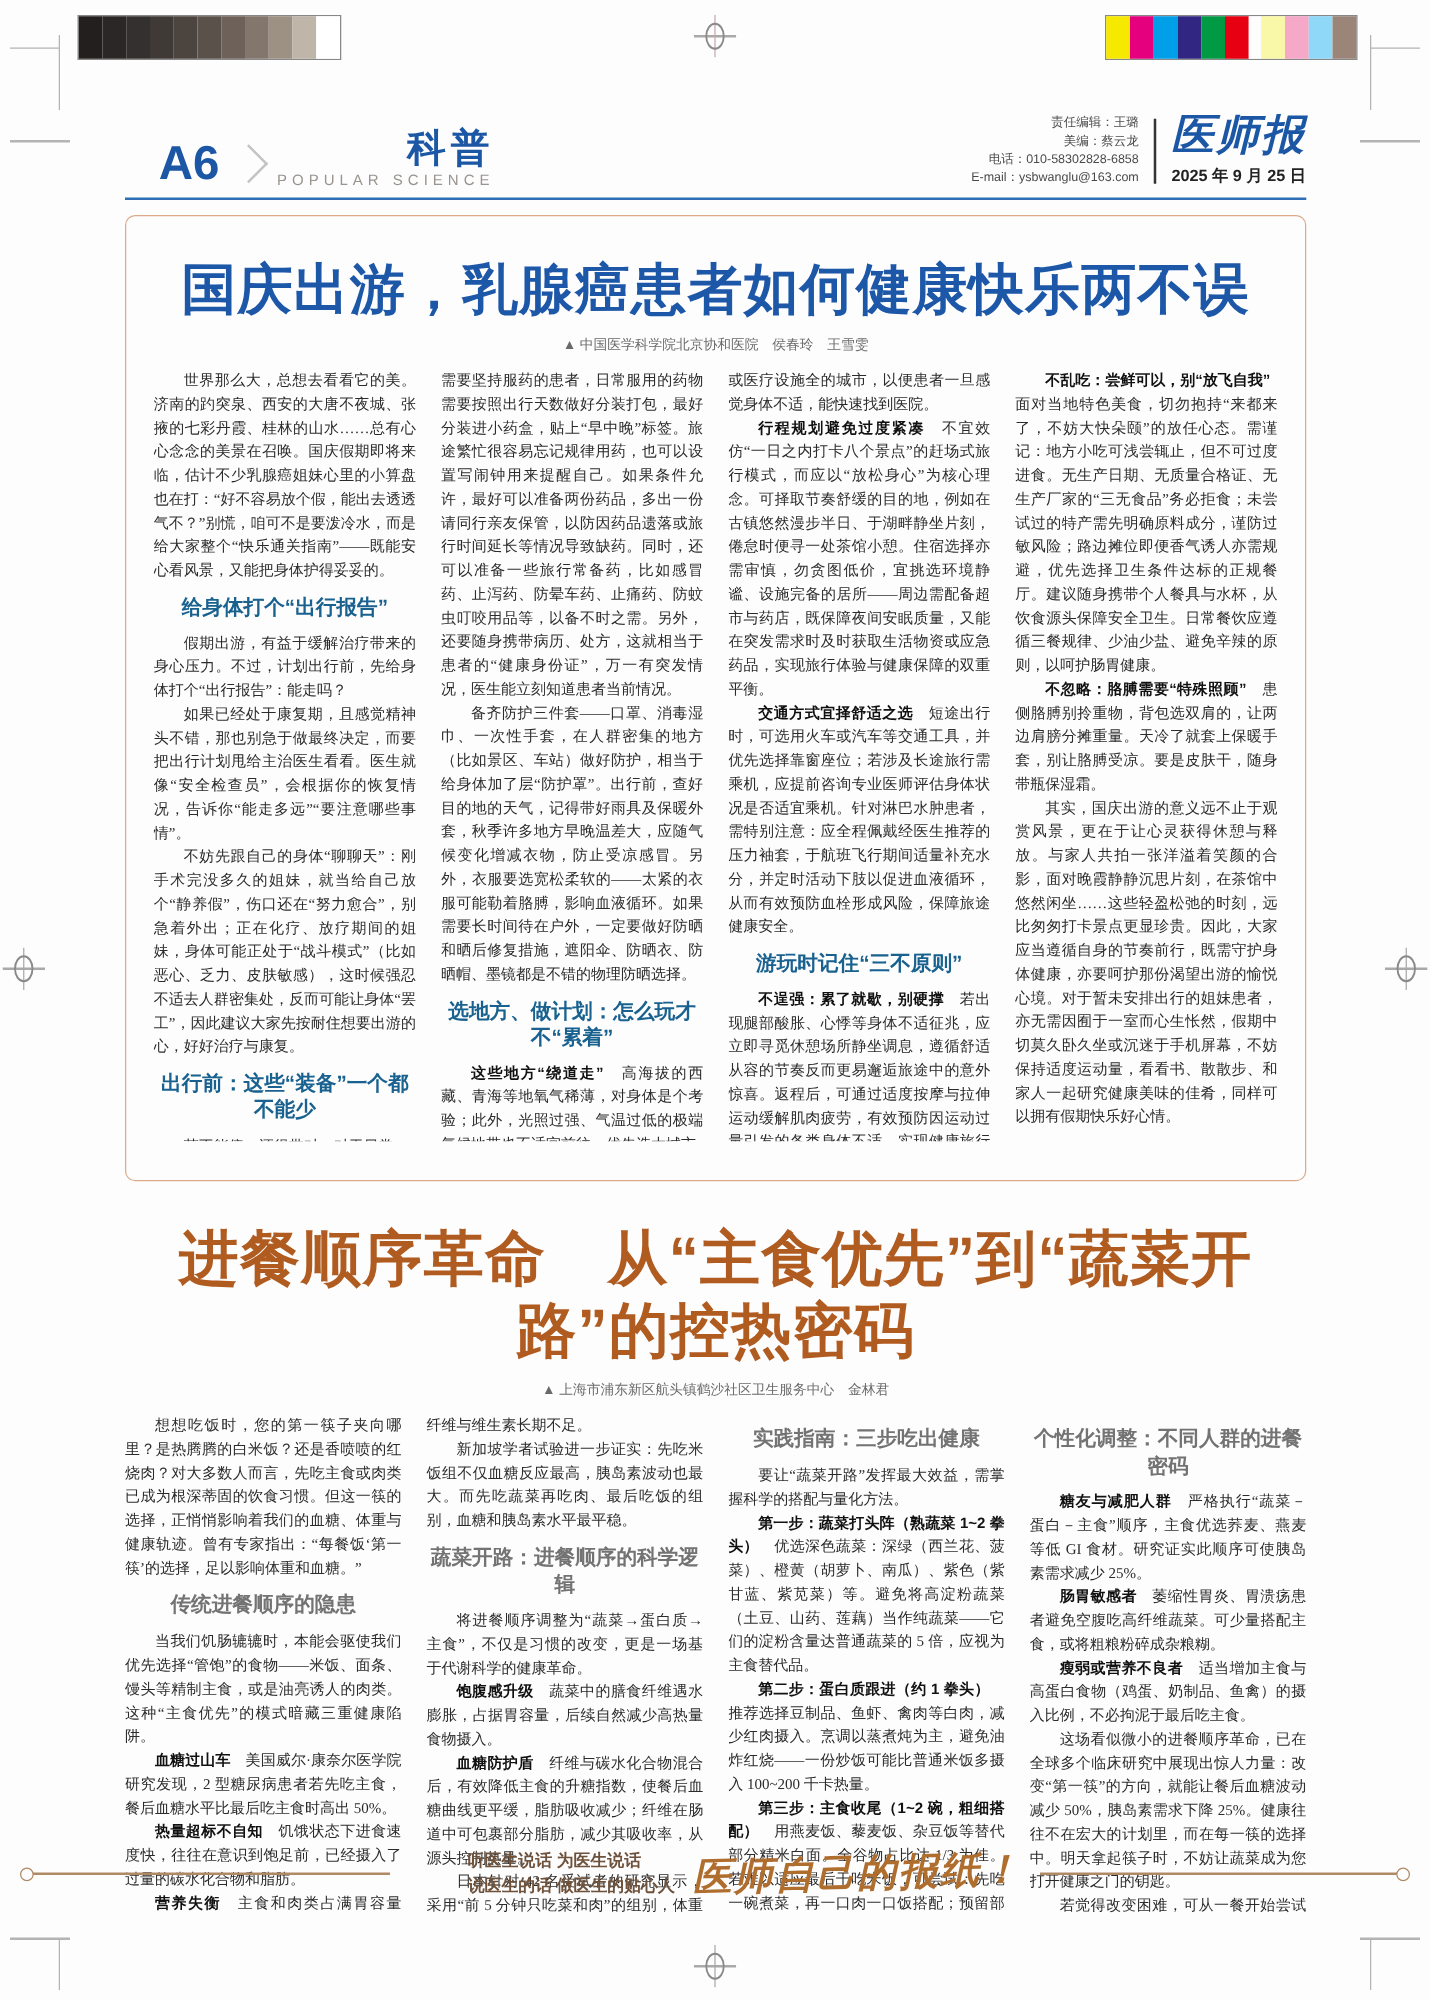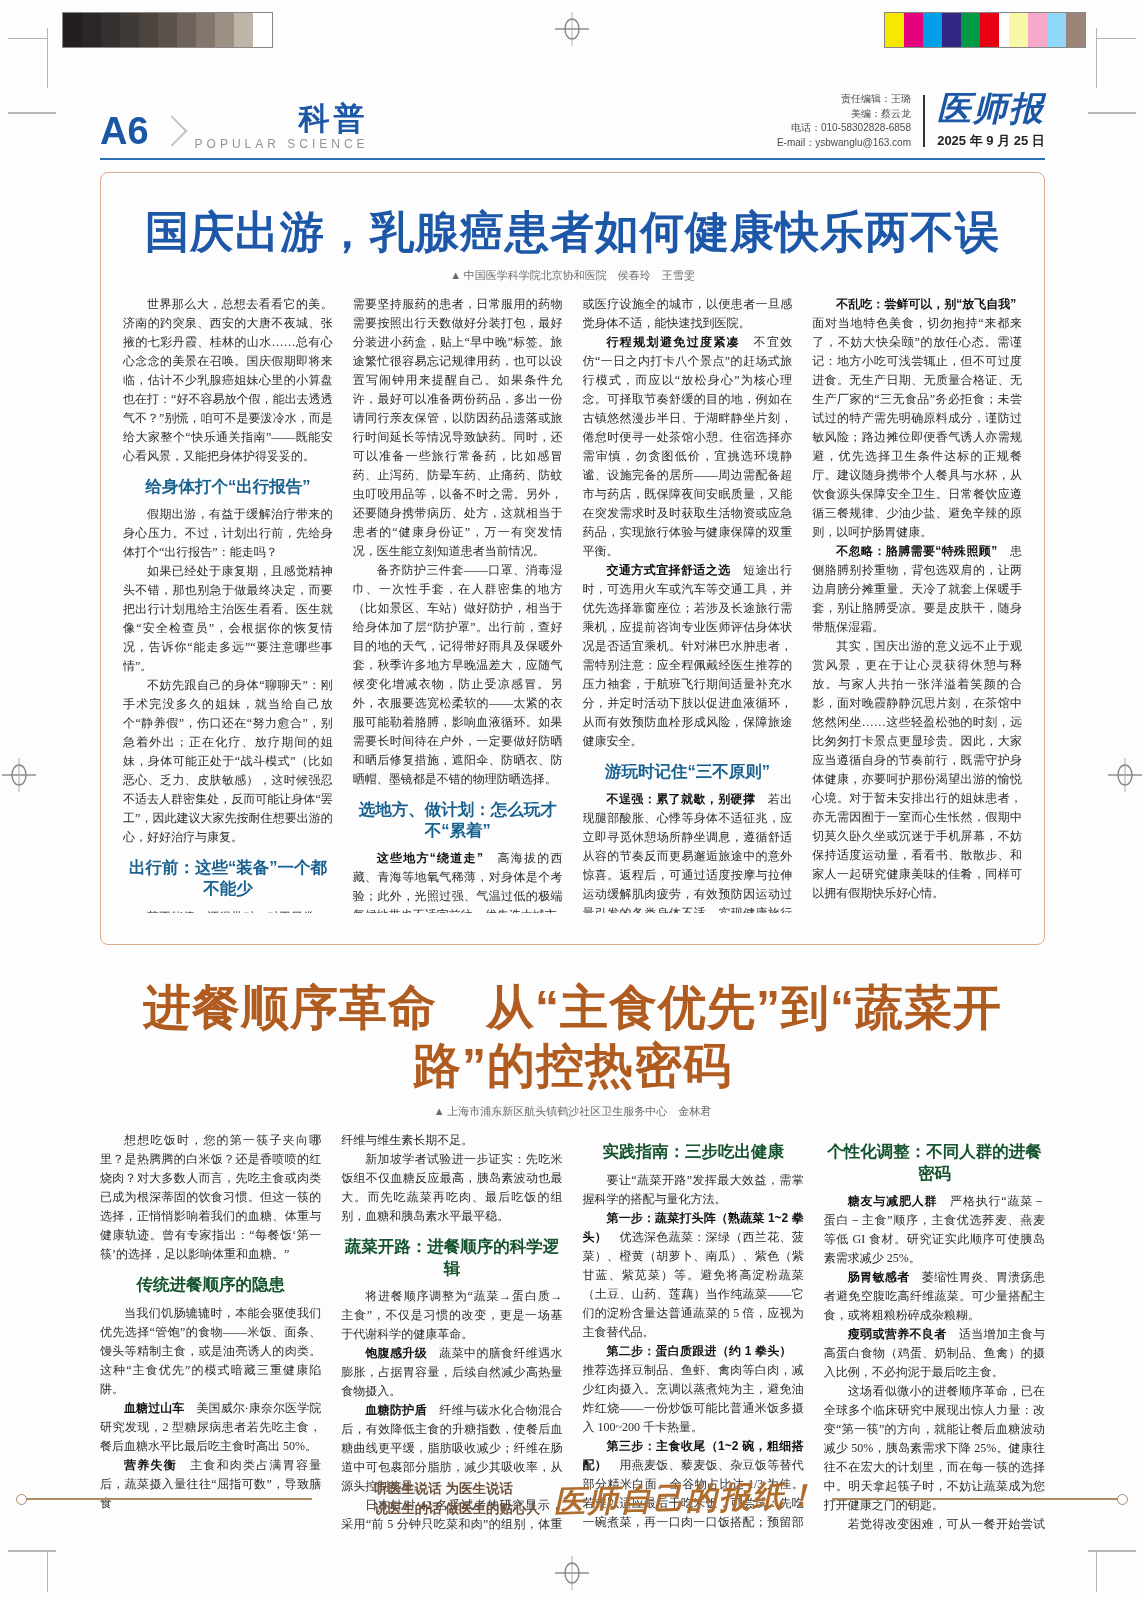--- a/index.html
+++ b/index.html
@@ -17,21 +17,21 @@
   .regmark svg{display:block;}
   .cropline{position:absolute;background:#b4b4b4;}
 
   
   .content{position:absolute;left:100px;top:92px;width:945px;}
 
   
   .hdr{display:flex;justify-content:space-between;align-items:flex-end;
        border-bottom:2px solid #2e6eb5;padding-bottom:8px;font-family:"Liberation Sans",sans-serif;}
   .hdr-left{display:flex;align-items:flex-end;gap:10px;}
-  .pageno{font-size:38px;font-weight:bold;color:#1c57a5;line-height:1;}
+  .pageno{font-size:38px;font-weight:bold;color:#1c57a5;line-height:1;margin-left:27px;}
   .chev{width:20px;height:20px;border-top:2px solid #c3c3c3;border-right:2px solid #c3c3c3;
         transform:rotate(45deg);margin:0 2px 8px 2px;}
   .secblock{line-height:1;text-align:right;}
   .sec-cn{font-size:31px;font-weight:bold;color:#1c57a5;letter-spacing:4px;}
   .sec-en{font-size:12px;color:#9a948e;letter-spacing:4px;margin-top:4px;}
   .hdr-right{display:flex;align-items:center;gap:12px;}
   .ed-lines{text-align:right;font-size:10px;color:#4a4a4a;line-height:1.45;font-family:"Liberation Sans",sans-serif;}
   .vbar{width:2px;height:52px;background:#333;}
   .masthead{text-align:center;}
   .mast-name{font-size:34px;font-weight:bold;font-style:italic;color:#1c57a5;line-height:1;
@@ -52,21 +52,21 @@
   .subhead{font-family:"Liberation Sans",sans-serif;font-weight:bold;text-align:center;
            font-size:16.5px;margin:10px 0 8px;text-indent:0;line-height:1.3;}
   .art1 .subhead{color:#19618f;}
 
   
   .art2{margin-top:34px;}
   .art2 .title{font-family:"Liberation Sans",sans-serif;font-weight:bold;font-size:48px;
                color:#b05c21;text-align:center;line-height:1.2;letter-spacing:1px;}
   .art2 .cols{margin-top:10px;}
   .art2 .col{height:400px;}
-  .art2 .subhead{color:#14532d;}
+  .art2 .subhead{color:#737373;}
 
   
   .footer{position:absolute;left:0;top:1478px;width:1144px;display:flex;align-items:center;
           padding:0 20px;box-sizing:border-box;gap:14px;}
   .frule{flex:1;height:2px;background:#b08a64;position:relative;}
   .frule::before{content:"";position:absolute;top:-4px;width:9px;height:9px;border:1.5px solid #b08a64;
                  border-radius:50%;background:#fdfdfe;}
   .frule.left::before{left:-4px;}
   .frule.right::before{right:-4px;}
   .slogans{font-family:"Liberation Sans",sans-serif;font-weight:bold;font-size:13.5px;color:#6e523c;
@@ -210,20 +210,21 @@
 
     <div class="art2">
       <div class="title">进餐顺序革命　从“主食优先”到“蔬菜开路”的控热密码</div>
       <div class="byline">▲ 上海市浦东新区航头镇鹤沙社区卫生服务中心　金林君</div>
       <div class="cols">
         <div class="col">
             <p>想想吃饭时，您的第一筷子夹向哪里？是热腾腾的白米饭？还是香喷喷的红烧肉？对大多数人而言，先吃主食或肉类已成为根深蒂固的饮食习惯。但这一筷的选择，正悄悄影响着我们的血糖、体重与健康轨迹。曾有专家指出：“每餐饭‘第一筷’的选择，足以影响体重和血糖。”</p>
             <div class="subhead">传统进餐顺序的隐患</div>
             <p>当我们饥肠辘辘时，本能会驱使我们优先选择“管饱”的食物——米饭、面条、馒头等精制主食，或是油亮诱人的肉类。这种“主食优先”的模式暗藏三重健康陷阱。</p>
             <p><b>血糖过山车</b>　美国威尔·康奈尔医学院研究发现，2 型糖尿病患者若先吃主食，餐后血糖水平比最后吃主食时高出 50%。</p>
+            <p><b>热量超标不自知</b>　饥饿状态下进食速度快，往往在意识到饱足前，已经摄入了过量的碳水化合物和脂肪。</p>
             <p><b>营养失衡</b>　主食和肉类占满胃容量后，蔬菜摄入量往往“屈指可数”，导致膳食</p>
           </div>
         <div class="col">
             <p class="cont">纤维与维生素长期不足。</p>
             <p>新加坡学者试验进一步证实：先吃米饭组不仅血糖反应最高，胰岛素波动也最大。而先吃蔬菜再吃肉、最后吃饭的组别，血糖和胰岛素水平最平稳。</p>
             <div class="subhead">蔬菜开路：进餐顺序的科学逻辑</div>
             <p>将进餐顺序调整为“蔬菜→蛋白质→主食”，不仅是习惯的改变，更是一场基于代谢科学的健康革命。</p>
             <p><b>饱腹感升级</b>　蔬菜中的膳食纤维遇水膨胀，占据胃容量，后续自然减少高热量食物摄入。</p>
             <p><b>血糖防护盾</b>　纤维与碳水化合物混合后，有效降低主食的升糖指数，使餐后血糖曲线更平缓，脂肪吸收减少；纤维在肠道中可包裹部分脂肪，减少其吸收率，从源头控制热量。</p>
             <p>日本针对 42 名受试者的研究显示，采用“前 5 分钟只吃菜和肉”的组别，体重控制效果显著优于常规饮食组。</p>

